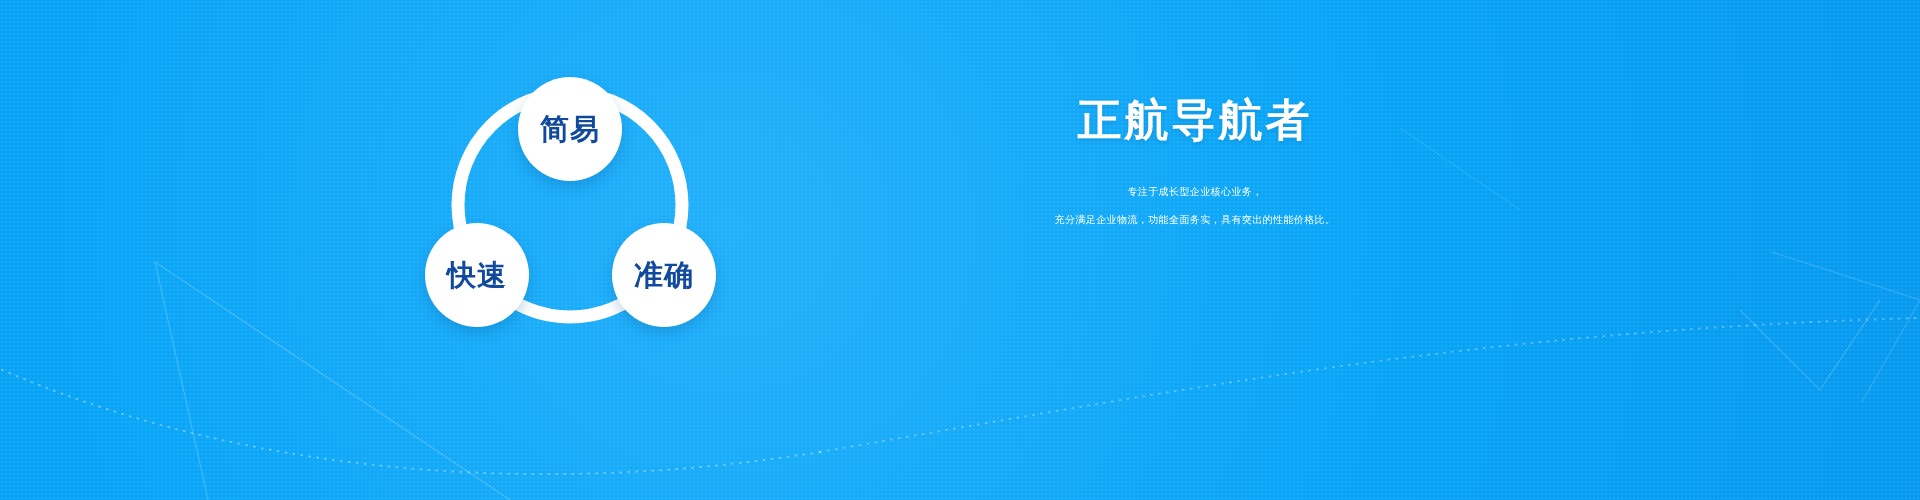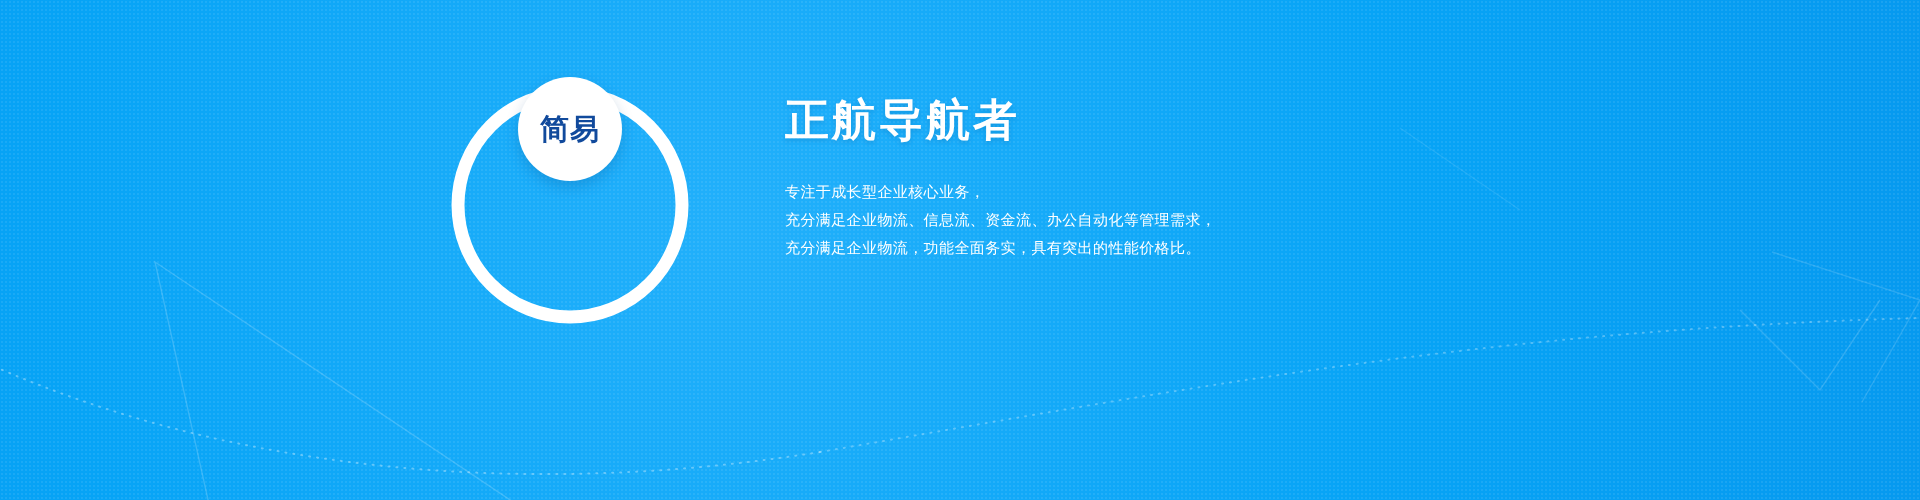--- a/index.html
+++ b/index.html
@@ -87,39 +87,40 @@
   .node-top    { left: 118px; top: 22px; }
   .node-left   { left: 25px;  top: 168px; }
   .node-right  { left: 212px; top: 168px; }
 
   
   .copy {
     position: absolute;
     left: 785px;
     top: 95px;
     width: 820px;
+    text-align: center;
   }
   .headline {
     color: #ffffff;
     font-size: 44px;
     font-weight: bold;
     letter-spacing: 3px;
     line-height: 1.15;
     margin: 0 0 32px 0;
     text-shadow: 0 2px 5px rgba(0, 60, 115, 0.18);
     font-family: "DejaVu Sans", "Liberation Sans", sans-serif;
   }
   .desc {
     margin: 0;
     padding: 0;
     list-style: none;
   }
   .desc li {
     color: #ffffff;
-    font-size: 15px;
+    font-size: 10px;
     line-height: 28px;
     letter-spacing: 0.4px;
     white-space: nowrap;
     font-family: "DejaVu Sans", "Liberation Sans", sans-serif;
   }
 </style>
 </head>
 <body>
 
 <div class="banner">
@@ -143,26 +144,31 @@
     <div class="diagram">
 
       <svg class="ring-svg" viewBox="0 0 380 360">
         <circle cx="170" cy="150" r="112" fill="none" stroke="#ffffff" stroke-width="13"></circle>
       </svg>
 
       <div class="node node-top">
         <span>简易</span>
       </div>
 
+      <div class="node node-left">
+        <span>快速</span>
+      </div>
 
+      <div class="node node-right">
+        <span>准确</span>
+      </div>
     </div>
 
     <div class="copy">
       <h1 class="headline">正航导航者</h1>
       <ul class="desc">
         <li>专注于成长型企业核心业务，</li>
-        <li>充分满足企业物流、信息流、资金流、办公自动化等管理需求，</li>
         <li>充分满足企业物流，功能全面务实，具有突出的性能价格比。</li>
       </ul>
     </div>
 
   </div>
 </div>
 
 </body></html>

